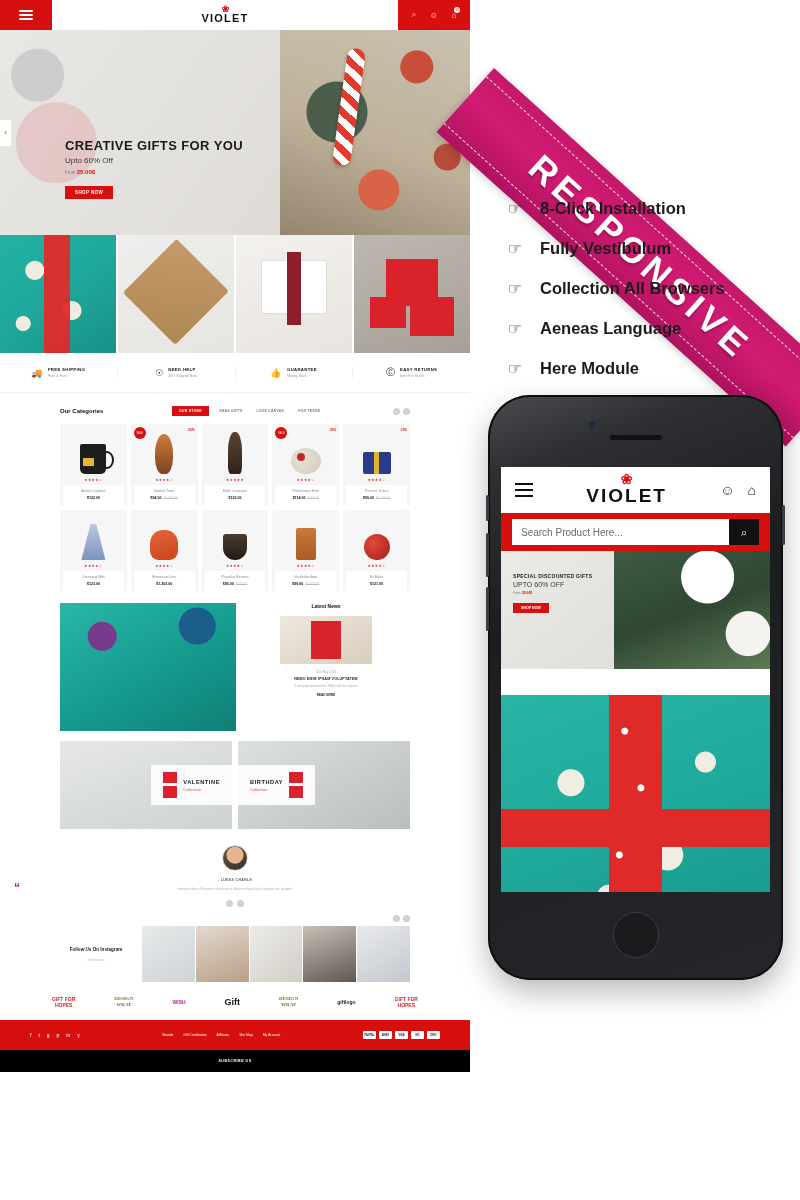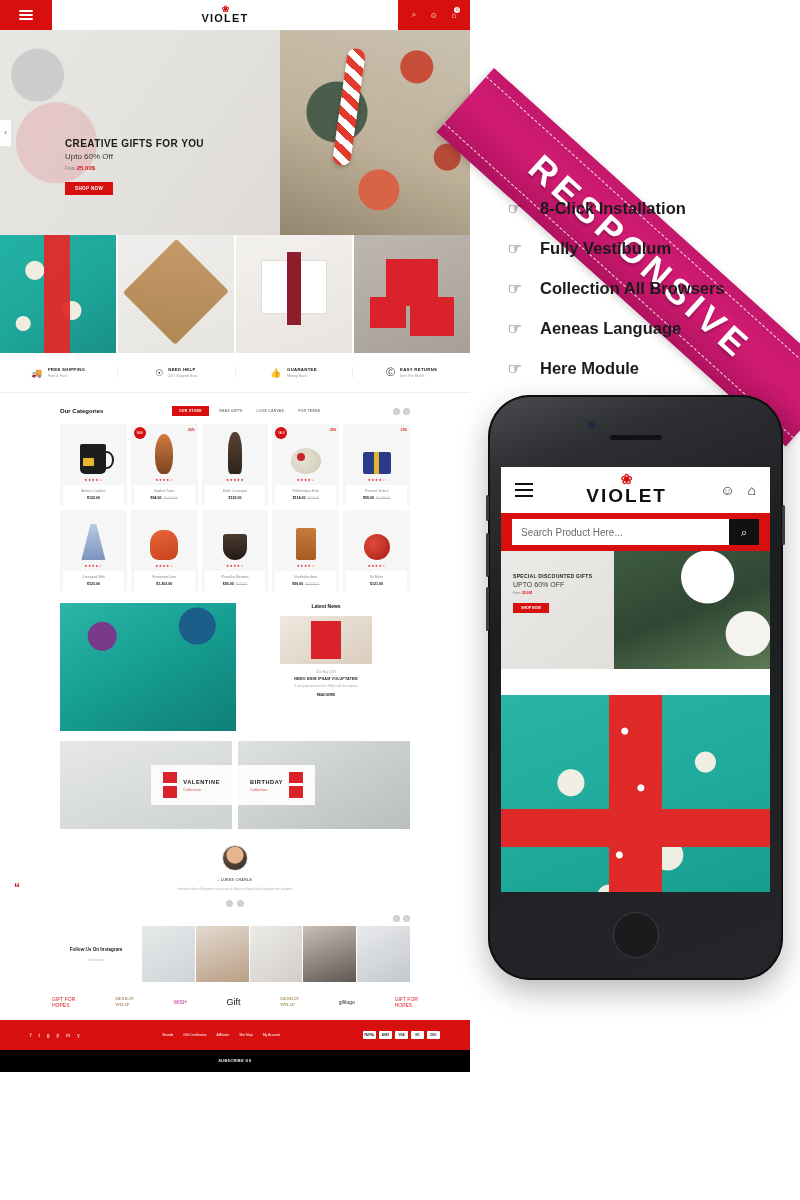--- a/index.html
+++ b/index.html
@@ -68,21 +68,21 @@
       linear-gradient(200deg,#c8c0ae 0%, #bdae94 55%, #8e7f66 100%);
     opacity: .92;
   }
   .candy {
     position: absolute; right: 112px; top: 18px; width: 18px; height: 118px;
     background: repeating-linear-gradient(35deg,#e23b2e 0 7px,#fff 7px 14px);
     border-radius: 9px; transform: rotate(8deg);
     box-shadow: 0 2px 4px rgba(0,0,0,.25);
   }
   .hero-text { position: absolute; left: 65px; top: 108px; }
-  .hero-title { font-size: 10px; font-weight: 800; letter-spacing: .4px; color: #1b1b1b; }
+  .hero-title { font-size: 13px; font-weight: 800; letter-spacing: .4px; color: #1b1b1b; }
   .hero-sub { font-size: 8px; color: #3a3a3a; margin-top: 3px; }
   .hero-from { font-size: 4.5px; color: #777; margin-top: 4px; }
   .hero-from b { color: #d80f0f; font-size: 6px; }
   .hero-btn {
     display: inline-block; margin-top: 11px;
     background: #d80f0f; color: #fff;
     font-size: 4.5px; font-weight: 700; letter-spacing: .4px;
     padding: 4px 10px;
   }
   .slider-arrow {
@@ -212,21 +212,21 @@
   .ig { flex:1; }
   .ig1{background:linear-gradient(150deg,#e7e9ea,#cfd4d6);}
   .ig2{background:linear-gradient(160deg,#e3d9cf,#b99f86);}
   .ig3{background:linear-gradient(140deg,#ecebe8,#d2cec7);}
   .ig4{background:linear-gradient(160deg,#c9bfb6,#5f5752);}
   .ig5{background:linear-gradient(150deg,#e9eaec,#c3c8cd);}
   .insta-nav { display:flex; gap:3px; justify-content:flex-end; padding: 0 60px;}
 
   
   .brands { display:flex; align-items:center; justify-content:space-between; padding: 14px 52px 12px;}
-  .brand { font-size:5px; font-weight:400; text-align:left; line-height:1.2;}
+  .brand { font-size:5px; font-weight:700; text-align:center; line-height:1.2;}
   .bk1{color:#d9222a;} .bk2{color:#8a6a2f; font-family:"Liberation Serif",serif;}
   .bk3{color:#b02a8f;} .bk4{color:#111; font-size:9px;}
   .bk5{color:#8a6a2f; font-family:"Liberation Serif",serif;} .bk6{color:#1d1d1d;}
   .bk7{color:#d9222a;}
 
   
   .footer-red { height:30px; background:#d80f0f; display:flex; align-items:center; padding: 0 30px; gap: 28px; }
   .f-social { display:flex; gap:7px; color:#fff; font-size:5px; }
   .f-links { display:flex; gap:10px; flex:1; justify-content:center;}
   .f-link { font-size:3.4px; color:#fff; }

